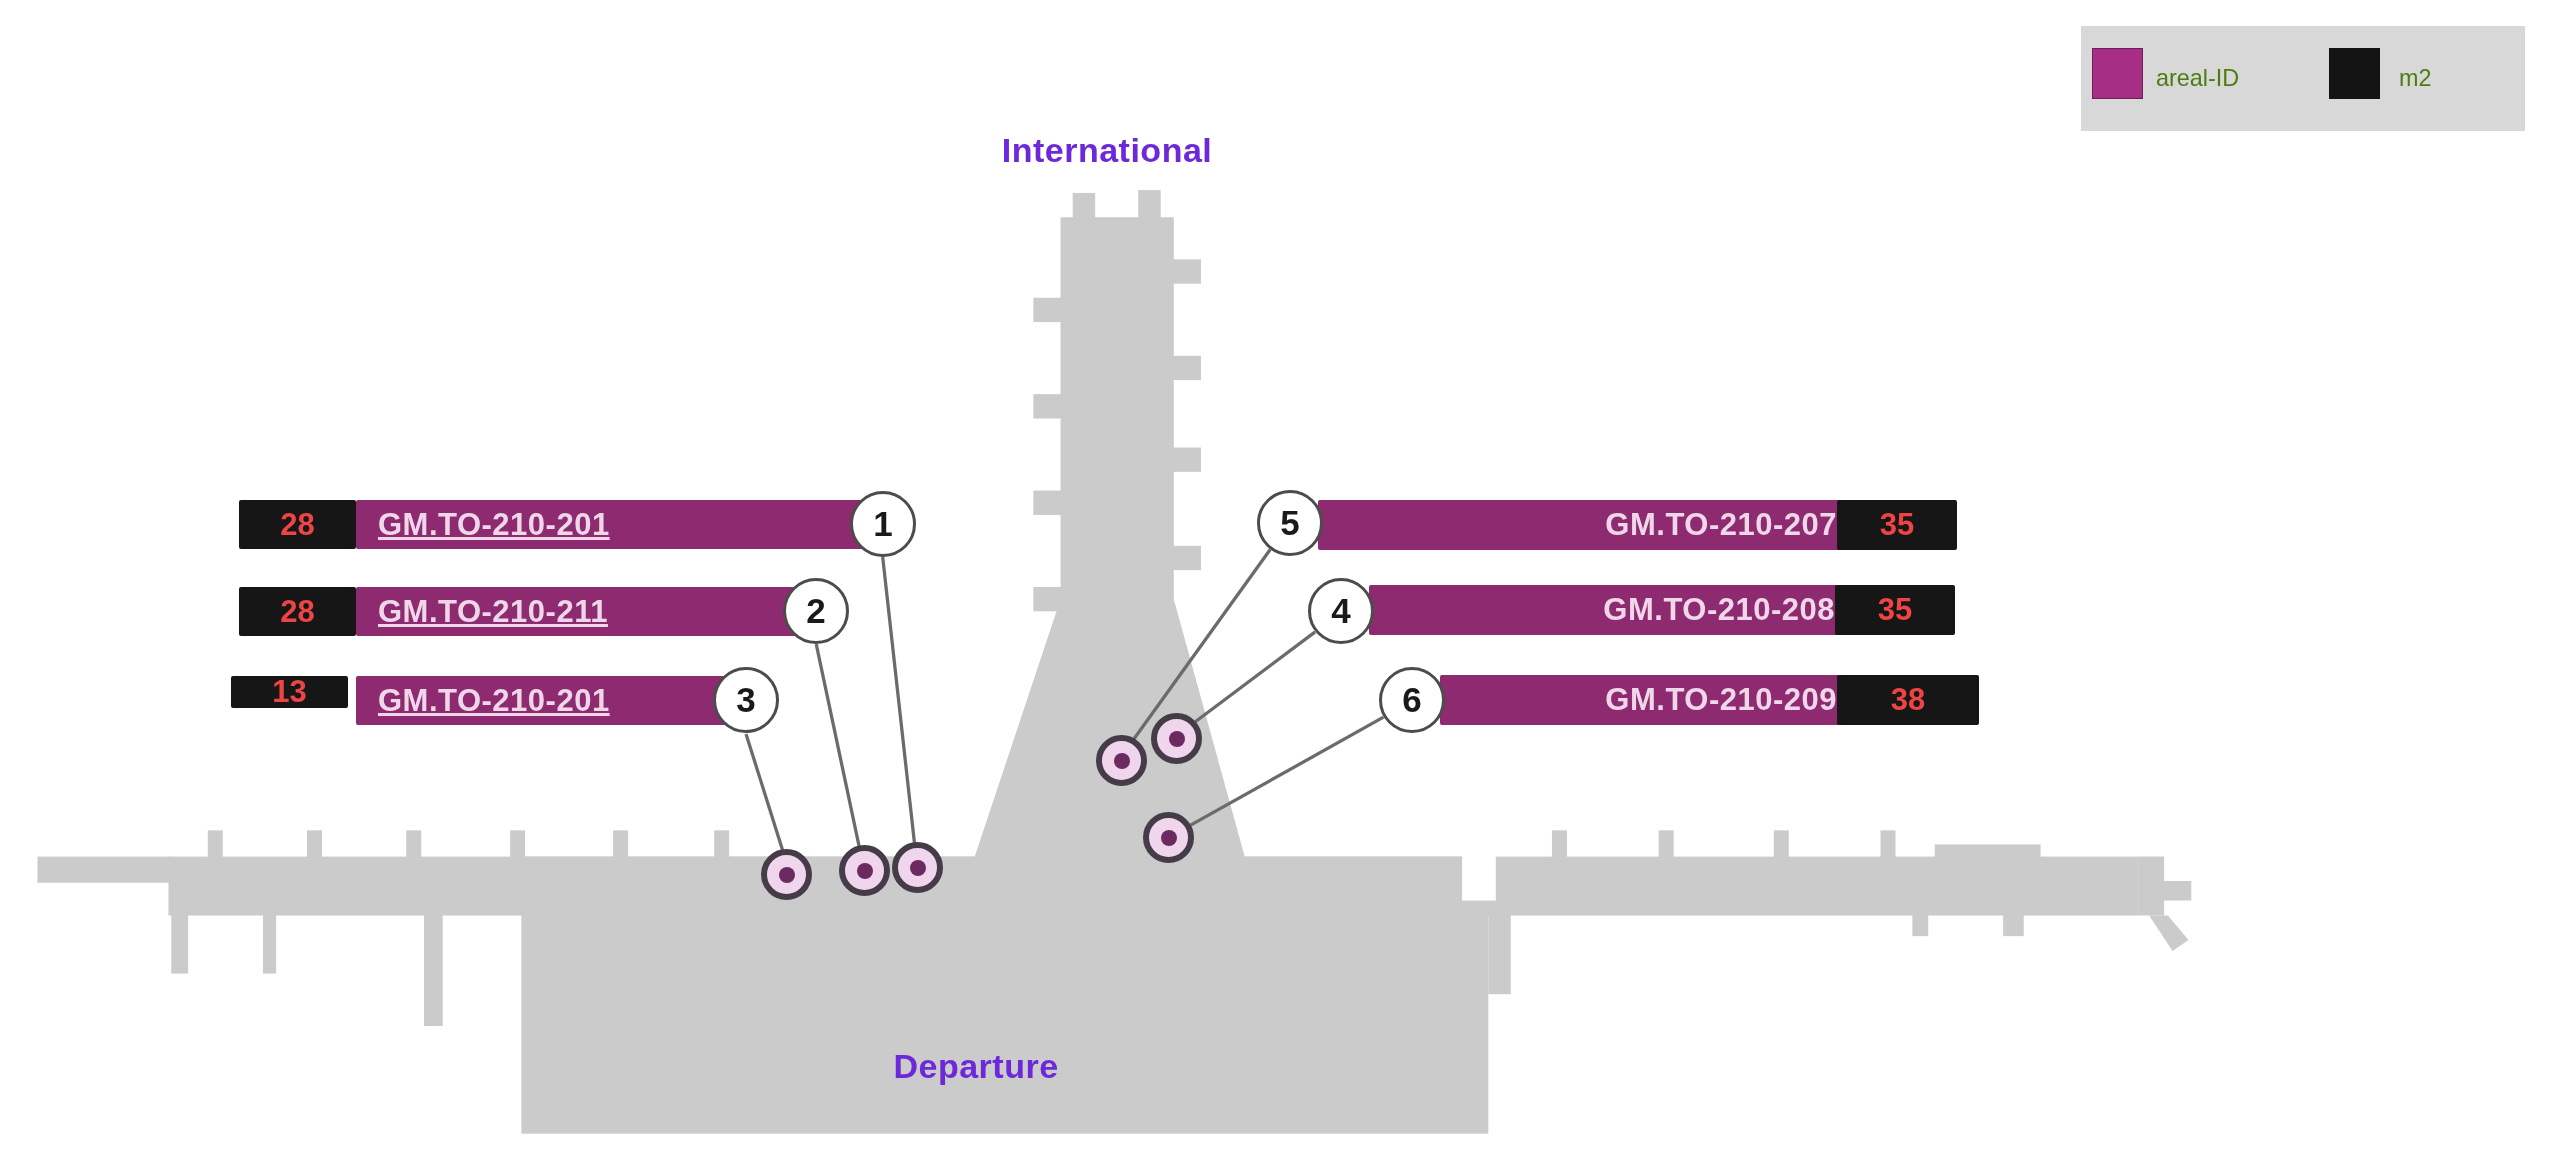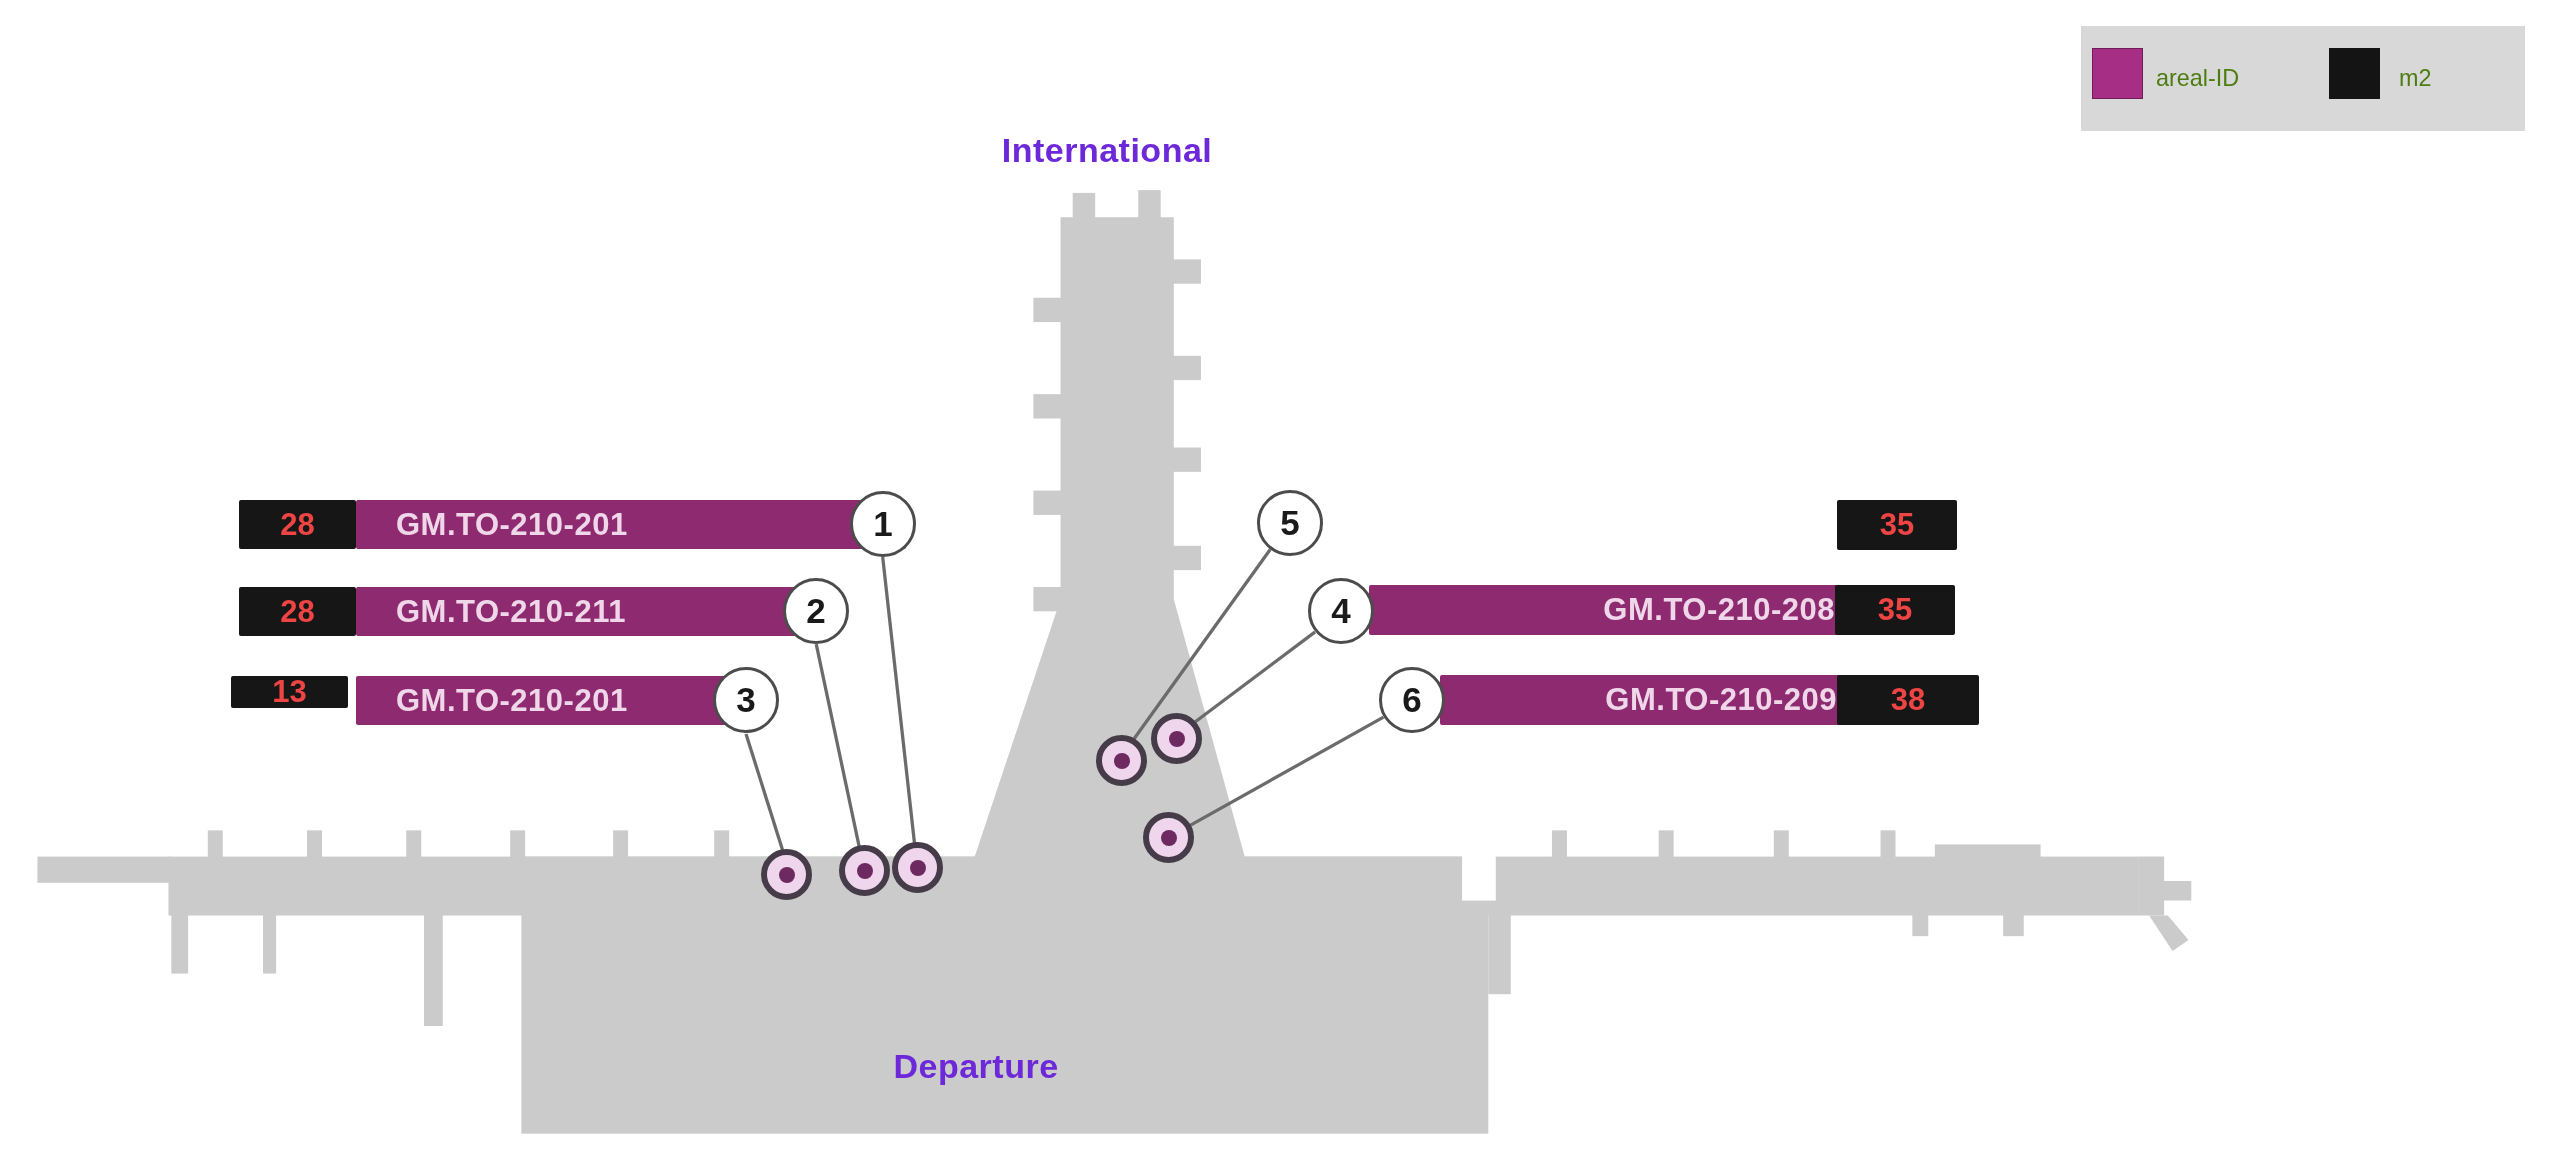--- a/index.html
+++ b/index.html
@@ -14,21 +14,21 @@
   }
   
   .bar-black{
     position:absolute;background:#161616;color:#ef4444;font-weight:bold;font-size:31px;
     display:flex;align-items:center;justify-content:center;border-radius:1.9px;
   }
   .bar-purple{
     position:absolute;background:#8d2a70;color:#f0d6e9;font-weight:bold;font-size:31px;
     display:flex;align-items:center;border-radius:1.9px;letter-spacing:0.5px;
   }
-  .bar-purple.align-left{justify-content:flex-start;padding-left:40px;}
+  .bar-purple.align-left{justify-content:flex-start;padding-left:22px;text-decoration:underline;}
   .bar-purple.align-right{justify-content:flex-end;padding-right:37px;}
   
   .callout{
     position:absolute;width:66px;height:66px;border-radius:50%;background:#ffffff;
     border:3.7px solid #4c4c4c;box-sizing:border-box;display:flex;align-items:center;
     justify-content:center;font-weight:bold;font-size:35px;color:#1a1a1a;
   }
   
   .marker{
     position:absolute;width:51px;height:51px;border-radius:50%;background:#efd6ec;
@@ -109,20 +109,21 @@
   <div class="map-title" style="left:920px;top:131px;width:374px;">International</div>
   <div class="map-title" style="left:789px;top:1047px;width:374px;">Departure</div>
 
   <div class="bar-black" style="left:239px;top:500px;width:117px;height:49px;">28</div>
   <div class="bar-purple align-left" style="left:356px;top:500px;width:510px;height:49px;">GM.TO-210-201</div>
   <div class="bar-black" style="left:239px;top:587px;width:117px;height:49px;">28</div>
   <div class="bar-purple align-left" style="left:356px;top:587px;width:438px;height:49px;">GM.TO-210-211</div>
   <div class="bar-black" style="left:231px;top:676px;width:117px;height:32px;">13</div>
   <div class="bar-purple align-left" style="left:356px;top:676px;width:365px;height:49px;">GM.TO-210-201</div>
 
+  <div class="bar-purple align-right" style="left:1318px;top:500px;width:519px;height:50px;">GM.TO-210-207</div>
   <div class="bar-black" style="left:1837px;top:500px;width:120px;height:50px;">35</div>
   <div class="bar-purple align-right" style="left:1369px;top:585px;width:466px;height:50px;">GM.TO-210-208</div>
   <div class="bar-black" style="left:1835px;top:585px;width:120px;height:50px;">35</div>
   <div class="bar-purple align-right" style="left:1440px;top:675px;width:397px;height:50px;">GM.TO-210-209</div>
   <div class="bar-black" style="left:1837px;top:675px;width:142px;height:50px;">38</div>
 
   <div class="callout" style="left:850px;top:491px;">1</div>
   <div class="callout" style="left:783px;top:578px;">2</div>
   <div class="callout" style="left:713px;top:667px;">3</div>
   <div class="callout" style="left:1257px;top:490px;">5</div>

